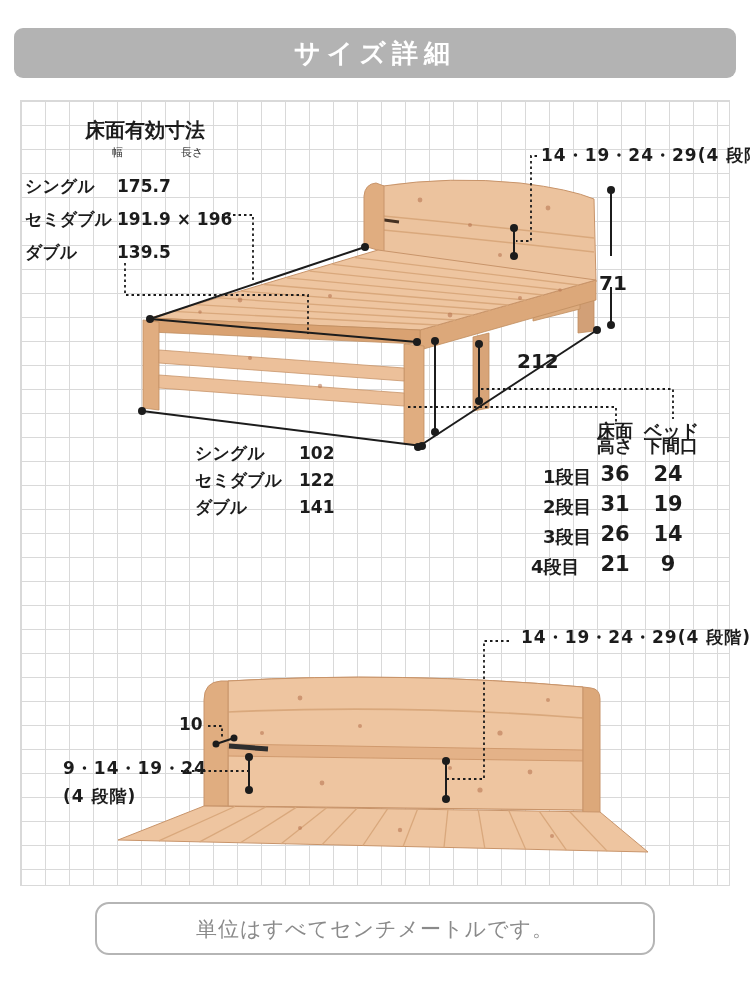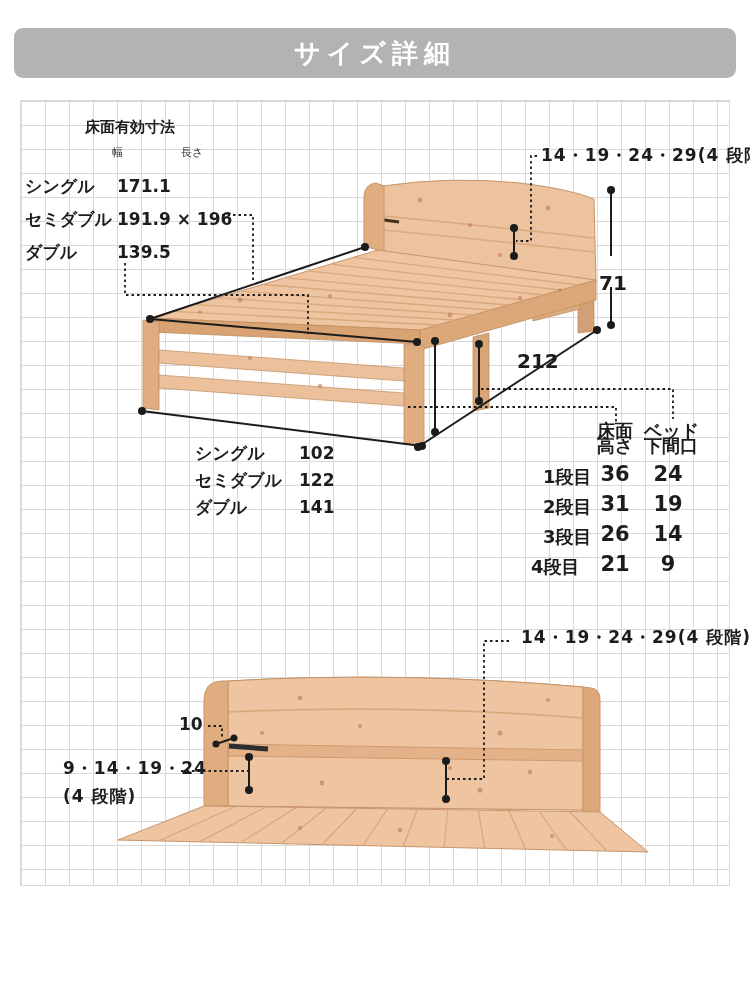--- a/index.html
+++ b/index.html
@@ -10,21 +10,21 @@
   .title-bar span{color:#ffffff;font-size:26px;font-weight:bold;letter-spacing:6px;}
   .grid-panel{position:absolute;left:20px;top:100px;width:710px;height:786px;box-sizing:border-box;
               border:1px solid #d9d9d9;
               background-image:linear-gradient(#d9d9d9 1px,transparent 1px),
                                linear-gradient(90deg,#d9d9d9 1px,transparent 1px);
               background-size:24px 24px;}
   svg.diagram{position:absolute;left:20px;top:100px;}
   .lbl{position:absolute;font-weight:bold;color:#1c1c1c;white-space:nowrap;line-height:1.18;}
   .t11{font-size:11px;font-weight:normal;color:#333;}
   .t13{font-size:18px;}
-  .t15{font-size:15px;}
+  .t15{font-size:20px;}
   .t17{font-size:17px;}
   .t20{font-size:20px;}
   .t21{font-size:21px;}
   .ls1{letter-spacing:1px;}
   .ctr{text-align:center;}
   .w48{width:48px;}
   .unit-box{position:absolute;left:95px;top:902px;width:560px;height:53px;border:2px solid #b5b5b5;
             border-radius:14px;box-sizing:border-box;display:flex;align-items:center;justify-content:center;}
   .unit-box span{color:#8a8a8a;font-size:21px;letter-spacing:1px;font-weight:normal;}
 </style>
@@ -202,21 +202,21 @@
       <path d="M208,726 H222 V737"></path>
       <path d="M181,771 H248"></path>
       <path d="M509,641 H484 V779 H447"></path>
     </g>
   </svg>
 
   <div class="lbl t15" style="left:85px;top:119px">床面有効寸法</div>
   <div class="lbl t11" style="left:112px;top:147px">幅</div>
   <div class="lbl t11" style="left:181px;top:147px">長さ</div>
   <div class="lbl t17" style="left:25px;top:176px">シングル</div>
-  <div class="lbl t17" style="left:117px;top:176px">171.1</div>
+  <div class="lbl t17" style="left:117px;top:176px">175.7</div>
   <div class="lbl t17" style="left:25px;top:209px">セミダブル</div>
   <div class="lbl t17" style="left:117px;top:209px">191.9 × 196</div>
   <div class="lbl t17" style="left:25px;top:242px">ダブル</div>
   <div class="lbl t17" style="left:117px;top:242px">139.5</div>
 
   <div class="lbl t17 ls1" style="left:541px;top:145px">14・19・24・29(4 段階)</div>
   <div class="lbl t20" style="left:599px;top:272px">71</div>
   <div class="lbl t20" style="left:517px;top:350px">212</div>
 
   <div class="lbl t17" style="left:195px;top:443px">シングル</div>
@@ -245,14 +245,17 @@
 
   <div class="lbl t13" style="left:531px;top:556px">4段目</div>
   <div class="lbl t21 ctr w48" style="left:591px;top:552px">21</div>
   <div class="lbl t21 ctr w48" style="left:644px;top:552px">9</div>
 
   <div class="lbl t17 ls1" style="left:521px;top:627px">14・19・24・29(4 段階)</div>
   <div class="lbl t17" style="left:179px;top:714px">10</div>
   <div class="lbl t17 ls1" style="left:63px;top:758px">9・14・19・24</div>
   <div class="lbl t17 ls1" style="left:63px;top:786px">(4 段階)</div>
 
+  <div class="unit-box">
+    <span>単位はすべてセンチメートルです。</span>
+  </div>
 
 </div>
 
 </body></html>

